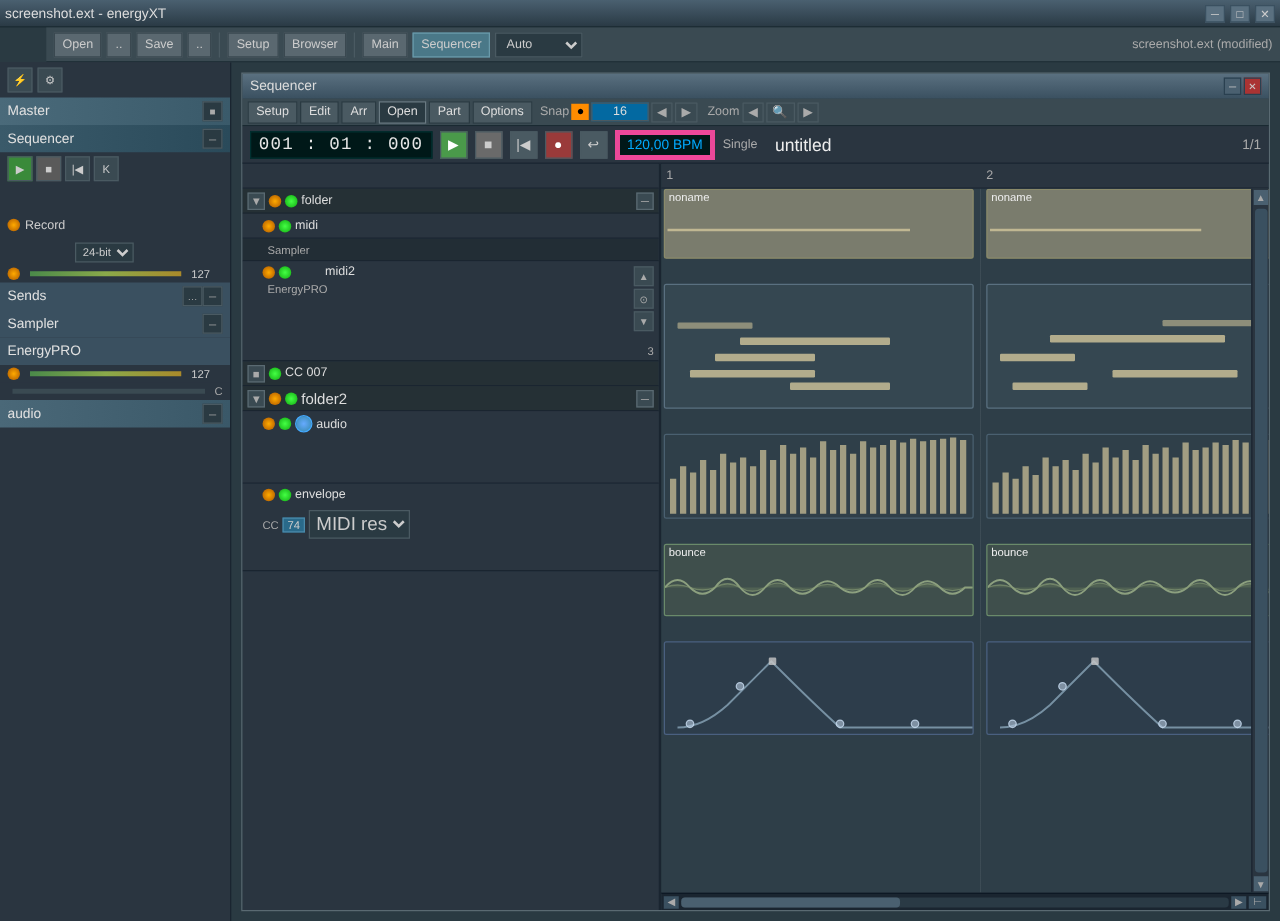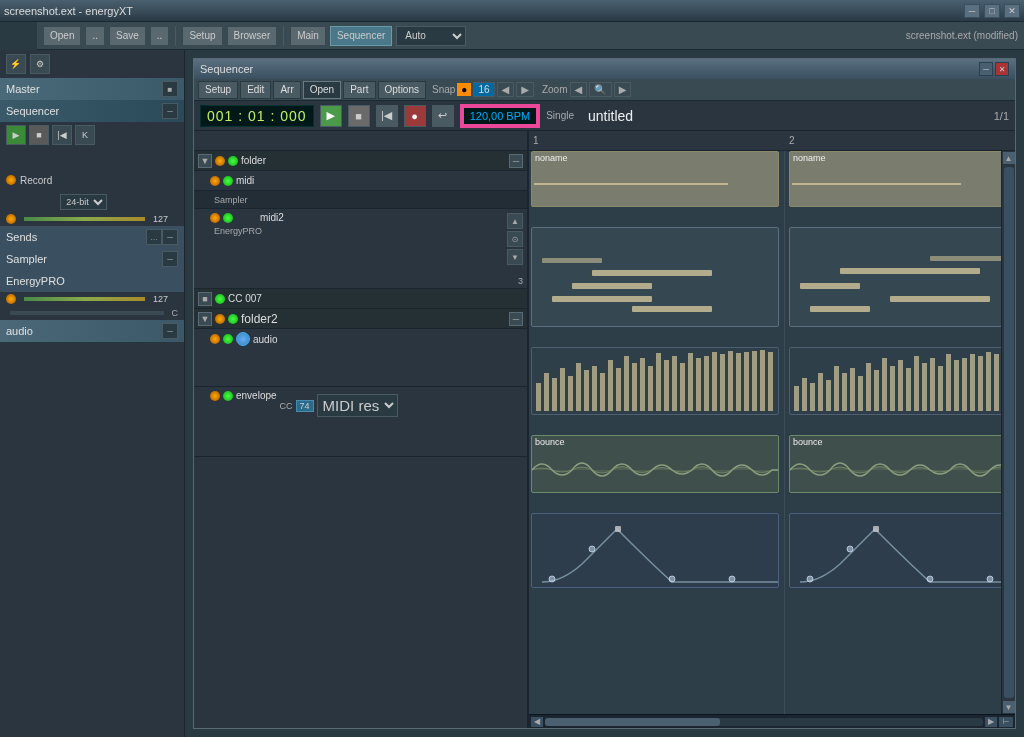--- a/index.html
+++ b/index.html
@@ -183,38 +183,38 @@
       border: 1px solid #2a3a42;
       color: #ddd;
       font-size: 10px;
       padding: 1px 6px;
       height: 18px;
       cursor: pointer;
     }
     .menu-btn.active { background: #2a3a42; border: 1px solid #6a7a82; }
     .snap-label { font-size: 10px; color: #aaa; margin-left: 4px; }
     .snap-num { background: #ff8c00; color: #000; font-size: 10px; padding: 1px 4px; font-weight: bold; }
-    .snap-val { background: #0369a1; border: 1px solid #4a5a62; color: #ddd; font-size: 10px; padding: 1px 4px; }
+    .snap-val { background: #0369a1; border: 1px solid #4a5a62; color: #ddd; font-size: 10px; padding: 1px 16px; }
     .arrow-btn { background: #3a4a52; border: 1px solid #4a5a62; color: #aaa; font-size: 10px; padding: 1px 4px; cursor: pointer; }
     .zoom-label { font-size: 10px; color: #aaa; margin-left: 6px; }
 
     
     .seq-transport {
       background: #2a3540;
       display: flex;
       align-items: center;
       padding: 2px 6px;
       gap: 6px;
       border-bottom: 1px solid #1a2530;
       height: 30px;
     }
     .time-display {
       background: #001818;
-      color: #bef264;
-      font-family: Liberation Sans, sans-serif;
+      color: #e5e5e5;
+      font-family: Liberation Mono, monospace;
       font-size: 14px;
       padding: 2px 6px;
       border: 1px solid #003030;
       letter-spacing: 1px;
     }
     .seq-trans-btn {
       width: 22px; height: 22px;
       display: flex; align-items: center; justify-content: center;
       font-size: 11px; cursor: pointer; border: 1px solid #4a5a62;
     }
@@ -479,21 +479,21 @@
 
         <div class="sub-row" style="height:58px;flex-direction:column;align-items:flex-start;justify-content:flex-start;padding-top:3px;">
           <div style="display:flex;align-items:center;gap:3px;">
             <div class="led-orange"></div>
             <div class="led-green"></div>
             <div style="width:14px;height:14px;border-radius:50%;background:radial-gradient(circle,#6af,#38a);border:1px solid #4af;"></div>
             <span style="font-size:10px;color:#ddd;">audio</span>
           </div>
         </div>
 
-        <div class="sub-row" style="height:70px;flex-direction:row;align-items:flex-start;justify-content:flex-start;padding-top:3px;">
+        <div class="sub-row" style="height:70px;flex-direction:column;align-items:flex-start;justify-content:flex-start;padding-top:3px;">
           <div style="display:flex;align-items:center;gap:3px;">
             <div class="led-orange"></div>
             <div class="led-green"></div>
             <span style="font-size:10px;color:#ddd;">envelope</span>
           </div>
           <div style="display:flex;align-items:center;gap:3px;margin-top:4px;">
             <span style="font-size:9px;color:#aaa;">CC</span>
             <span style="background:#2a6a8a;color:#ccc;font-size:9px;padding:0 3px;border:1px solid #4a8aaa;">74</span>
             <select style="background:#2a3a42;border:1px solid #4a5a62;color:#ccc;font-size:15px;padding:1px;">
               <option>MIDI res</option>

